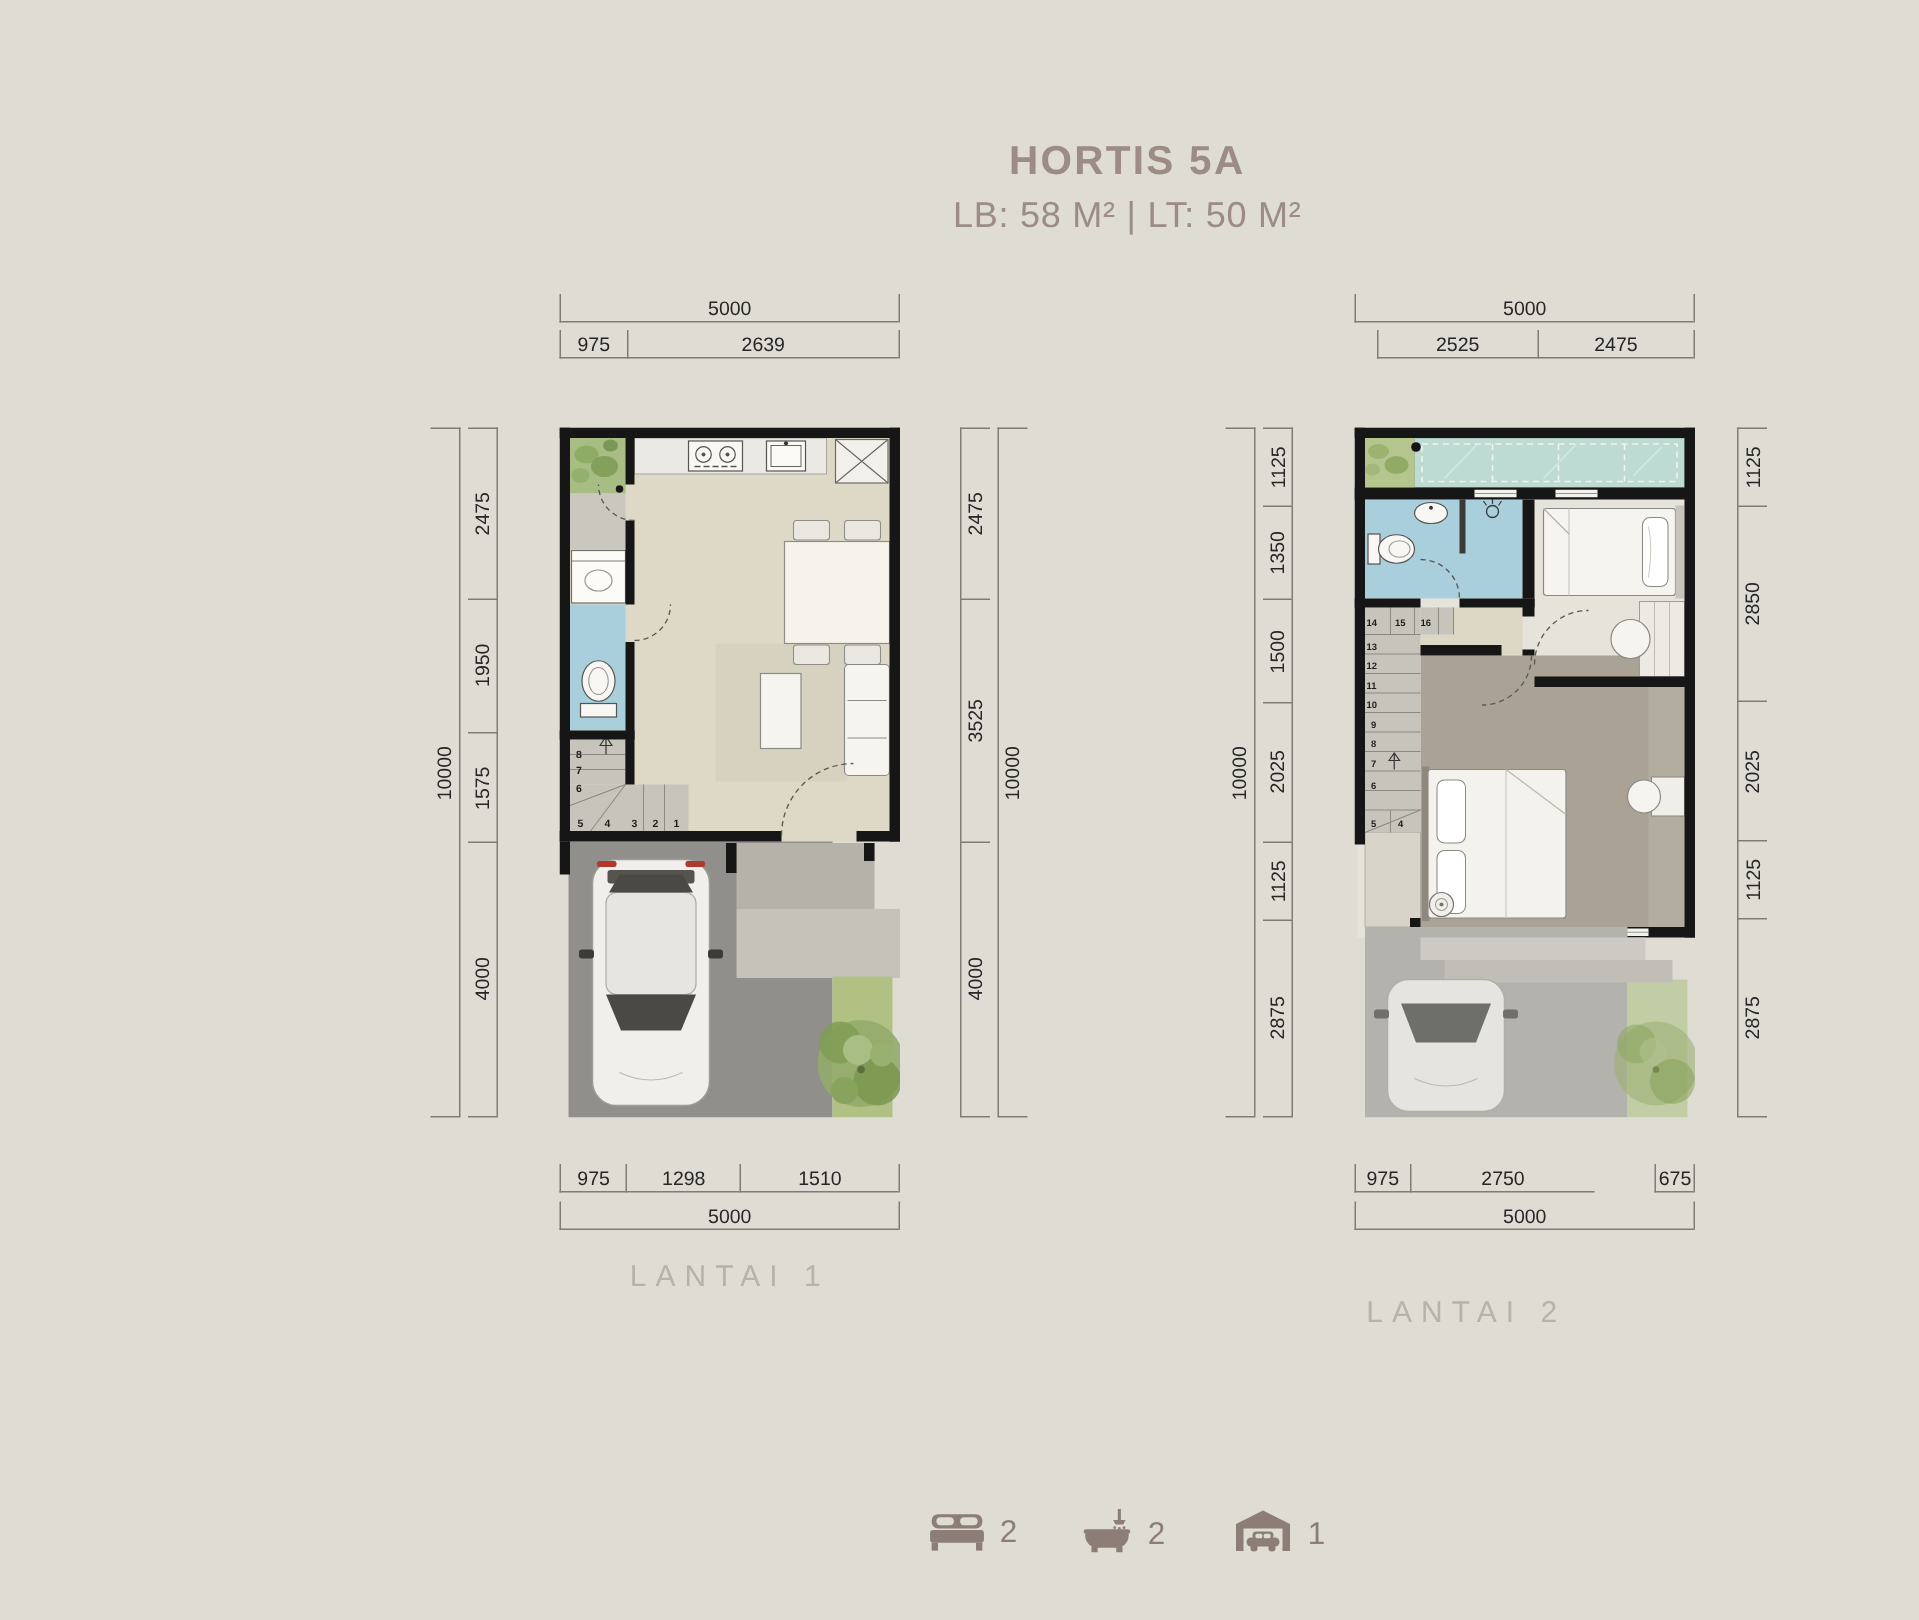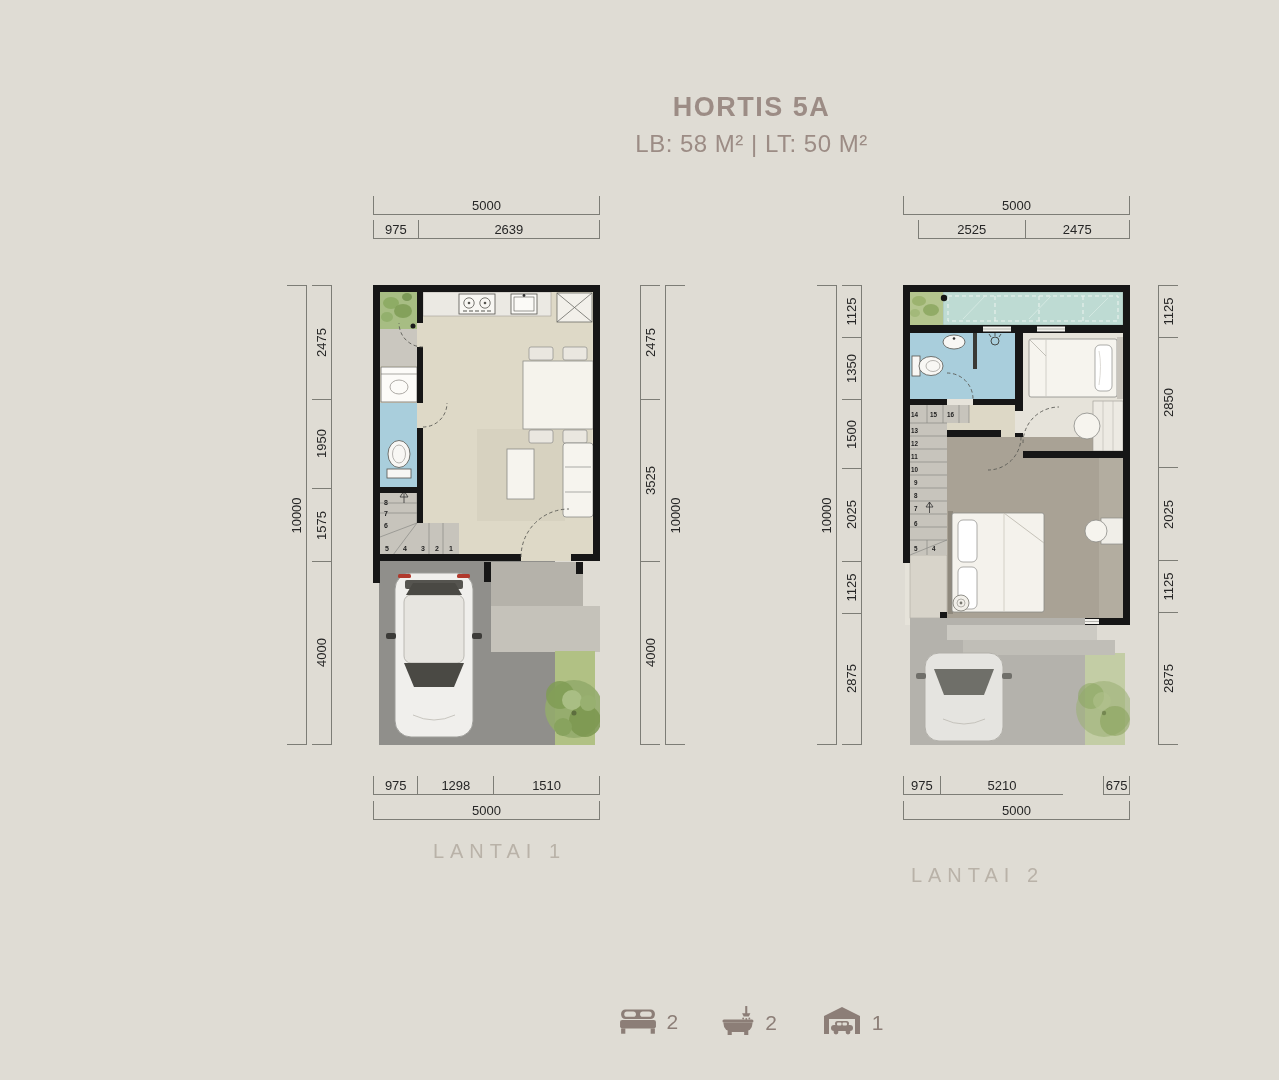--- a/index.html
+++ b/index.html
@@ -13,21 +13,21 @@
 
   
   .plan{position:absolute;width:227px;height:460px;}
   .plan svg{display:block;width:227px;height:460px;}
   .plan1{left:373px;top:285px;}
   .plan2{left:903px;top:285px;}
 
   
   .floorlabel{position:absolute;width:227px;text-align:center;font-size:20px;font-weight:400;
     letter-spacing:6px;color:var(--floor_label,#b9b2a8);top:840px;}
-  .fl1{left:386px;} .fl2{left:864px;margin-top:24px;}
+  .fl1{left:373px;} .fl2{left:864px;margin-top:24px;}
 
   
   .dim{position:absolute;display:flex;color:var(--dimension_text,#262626);font-size:13px;}
   .dim .seg{position:relative;display:flex;min-width:0;min-height:0;}
   .dim-h{flex-direction:row;height:19px;}
   .dim-h .seg{align-items:flex-end;justify-content:center;
     border-left:1px solid var(--dimension_line,#7d7d76);
     border-bottom:1px solid var(--dimension_line,#7d7d76);}
   .dim-h .seg span{line-height:1;padding-bottom:2px;white-space:nowrap;}
   .dim-h .endtick{width:1px;background:var(--dimension_line,#7d7d76);}
@@ -210,21 +210,21 @@
       <div class="seg" style="flex: 2875 0 0px;">
         <span>2875</span>
       </div>
       <div class="endtick"></div>
     </div>
   <div class="dim dim-h" style="left:903px;top:776px;width:227px">
       <div class="seg" style="flex: 975 0 0px;">
         <span>975</span>
       </div>
       <div class="seg" style="flex: 3350 0 0px;">
-        <span>5210</span>
+        <span>2750</span>
       </div>
       <div class="seg" style="flex: 675 0 0px; margin-left: 40px;">
         <span>675</span>
       </div>
       <div class="endtick"></div>
     </div>
   <div class="dim dim-h" style="left:903px;top:801px;width:227px">
       <div class="seg" style="flex: 5000 0 0px;">
         <span>5000</span>
       </div>

